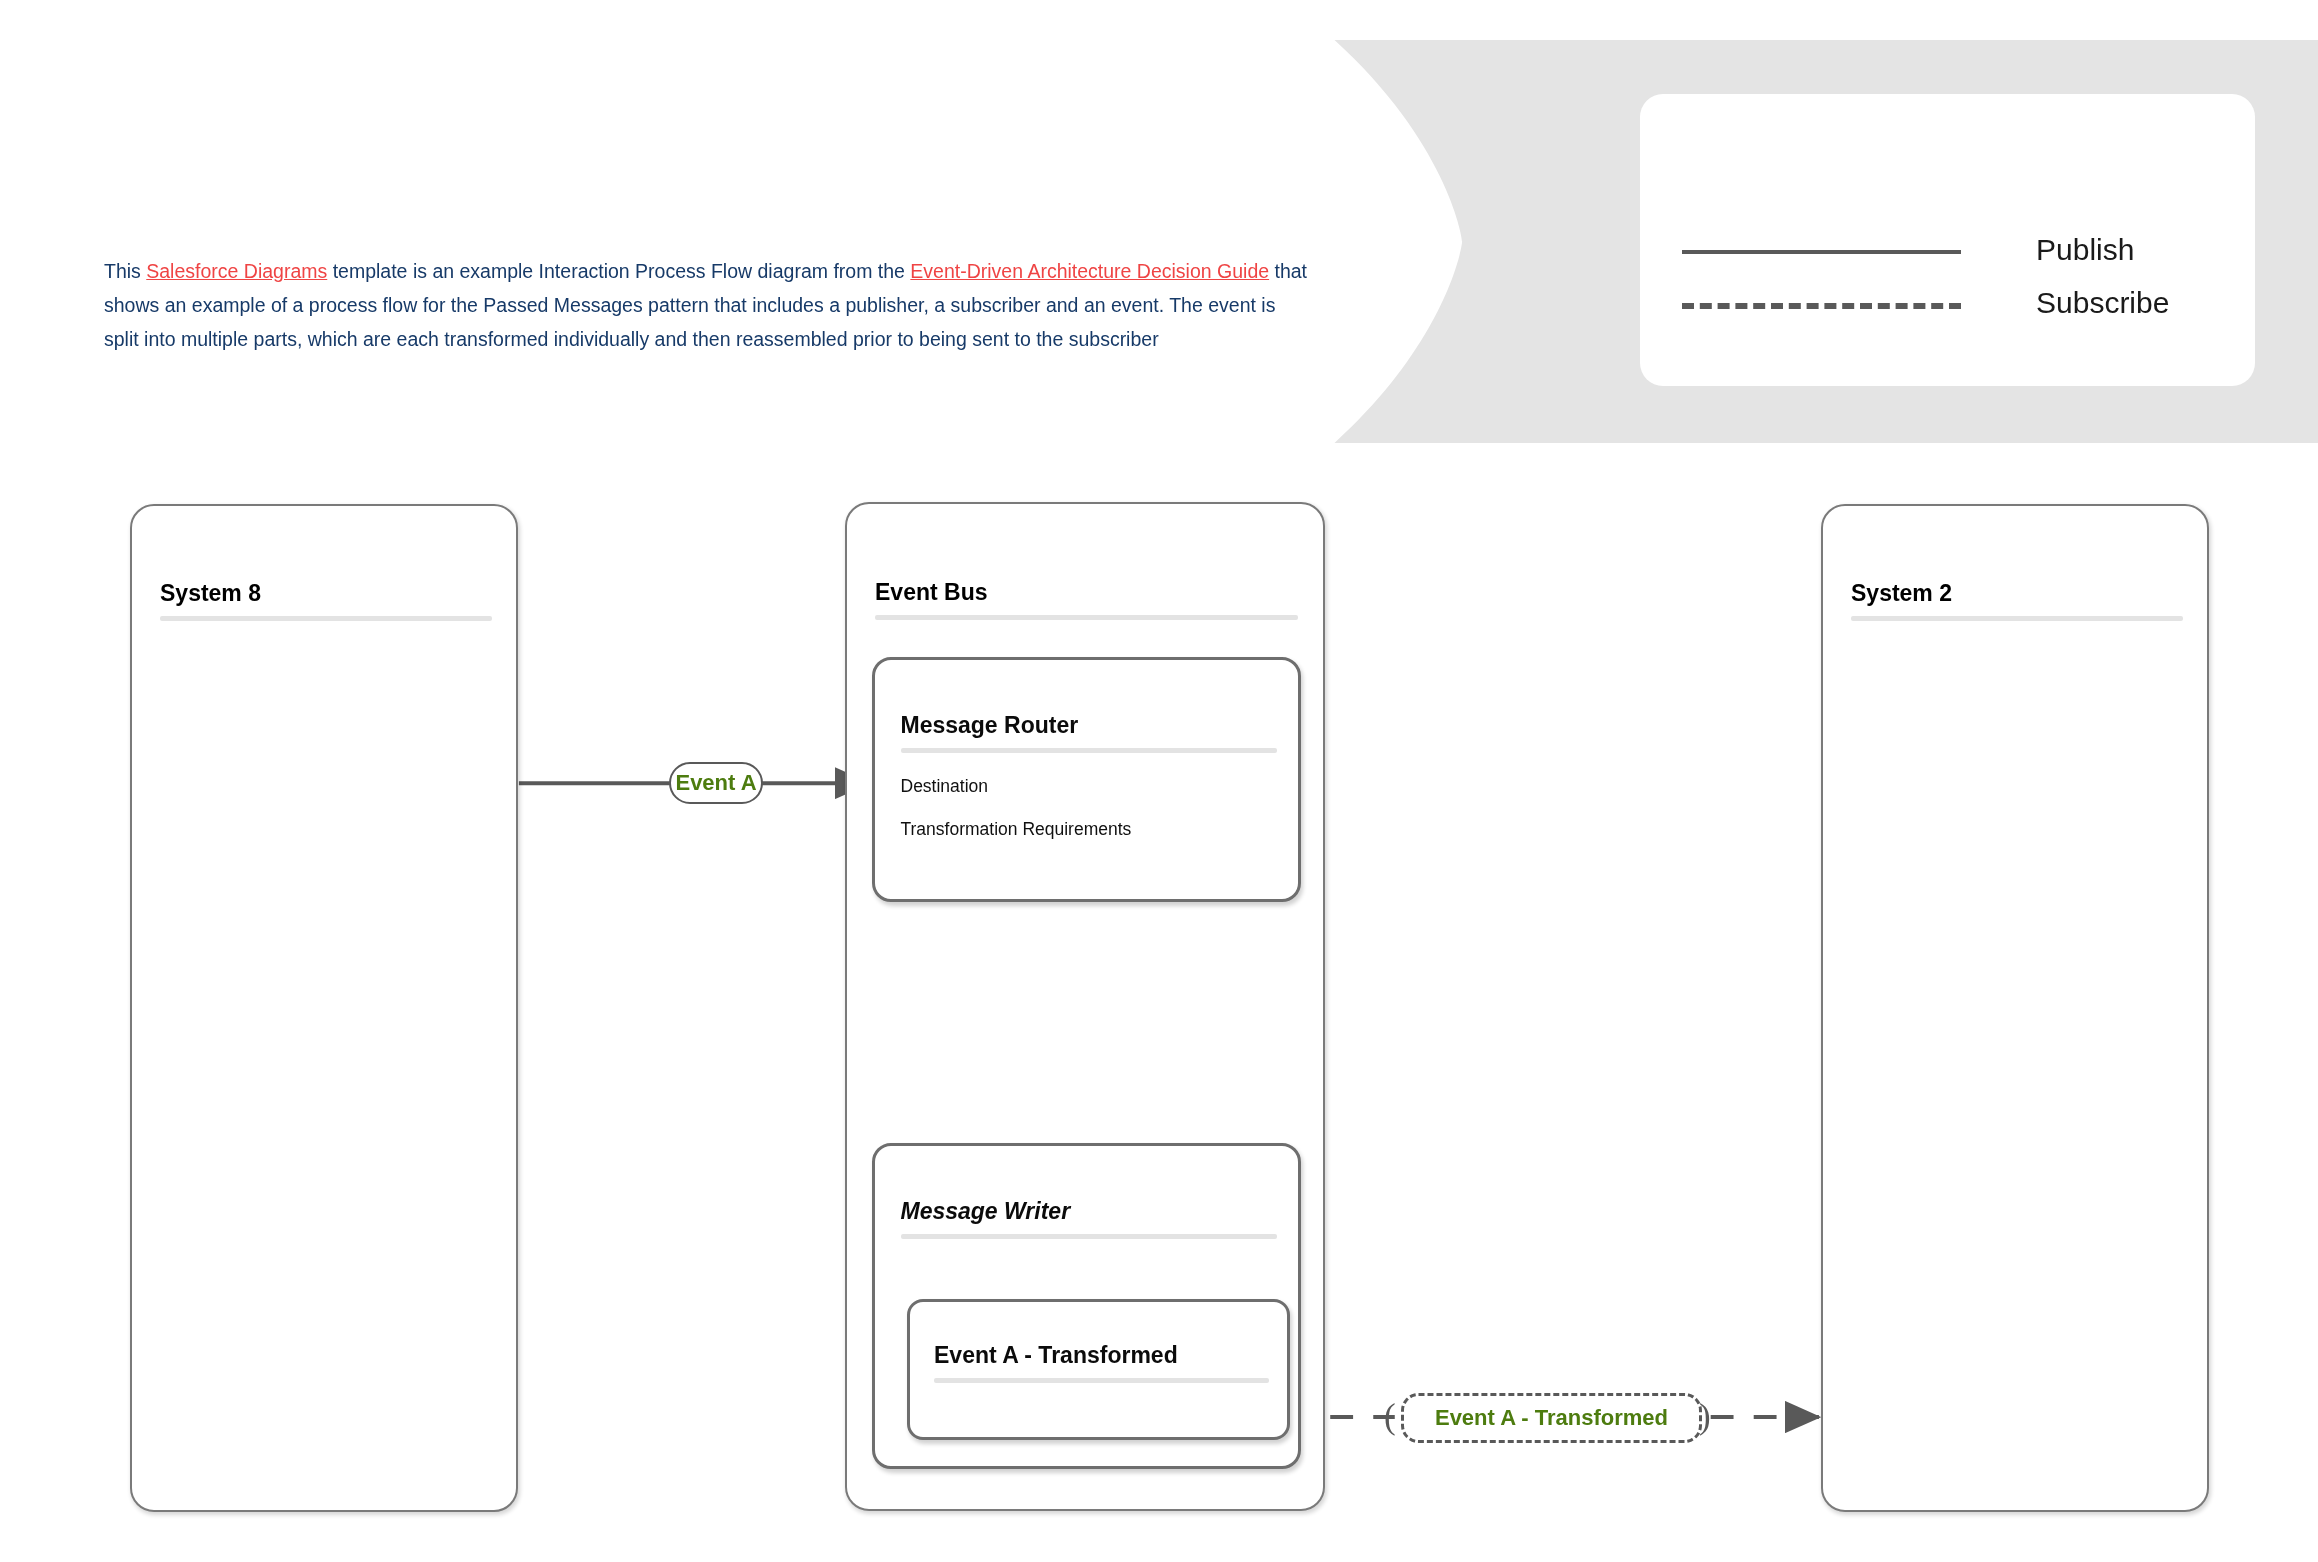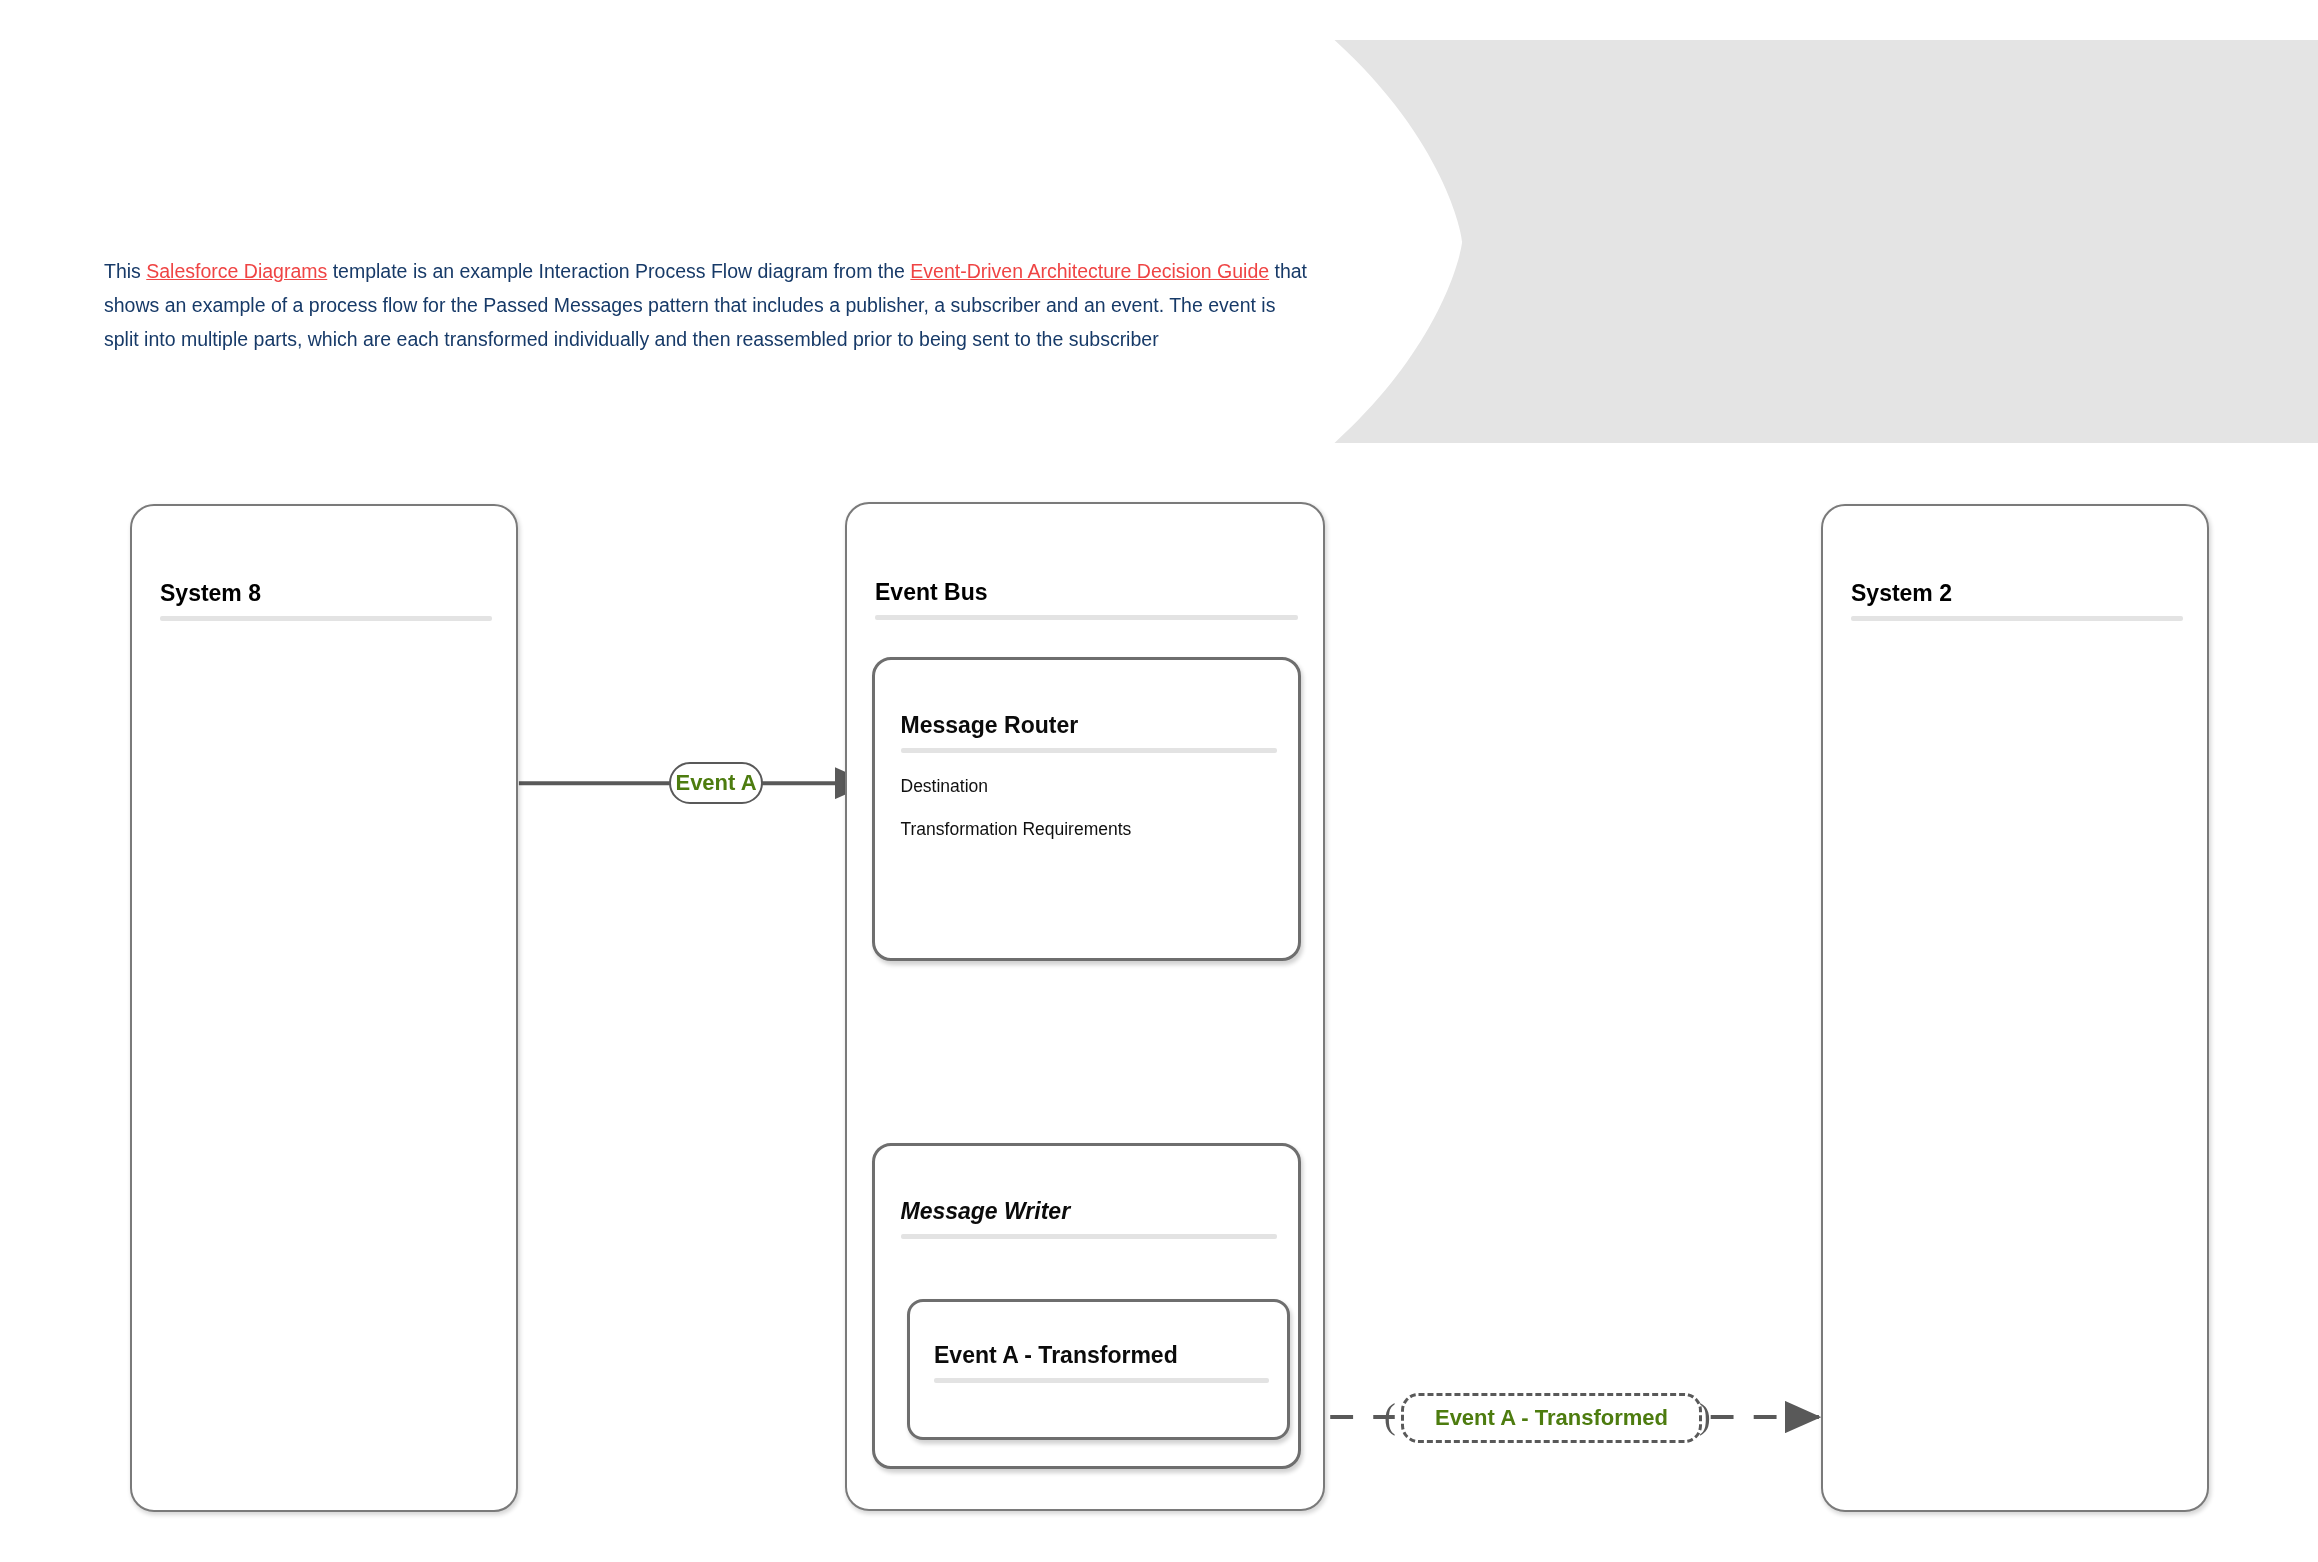--- a/index.html
+++ b/index.html
@@ -103,20 +103,34 @@
 </style>
 </head>
 <body>
 
 <div class="stage">
 
   <svg class="banner-svg" viewBox="0 0 1520 600">
     <path d="M 1520 0 L 55 0 C 220 150 245 290 245 300 C 245 310 220 450 55 600 L 1520 600 Z" fill="#e4e4e4"></path>
   </svg>
 
+  <div class="legend-card">
+    <div class="legend-row solid">
+      <div class="legend-swatch solid-sw">
+          <div class="ln"></div>
+        </div>
+      <div class="legend-label">Publish</div>
+    </div>
+    <div class="legend-row dashed">
+      <div class="legend-swatch dashed-sw">
+          <div class="ln"></div>
+        </div>
+      <div class="legend-label">Subscribe</div>
+    </div>
+  </div>
 
 
   <div class="page-desc">
     <span>This </span><a href="#">Salesforce Diagrams</a><span> template is an example Interaction Process Flow diagram from the </span><a href="#">Event-Driven Architecture Decision Guide</a><span> that shows an example of a process flow for the Passed Messages pattern that includes a publisher, a subscriber and an event.  The event is split into multiple parts, which are each transformed individually and then reassembled prior to being sent to the subscriber</span>
   </div>
 
   <svg class="conn-svg" viewBox="0 0 3450 2325">
     <defs>
       <marker id="arrowhead" markerWidth="9" markerHeight="8" refX="8.4" refY="4" orient="auto" markerUnits="strokeWidth">
         <path d="M0,0 L9,4 L0,8 z" fill="#595959"></path>
@@ -138,21 +152,21 @@
   <div class="col" style="left:845px;top:502px;width:480px;height:1009px;">
     <div class="col-title" style="left:28px;top:75px;">Event Bus</div>
     <div class="col-rule" style="left:28px;top:111px;width:423px;"></div>
   </div>
 
   <div class="col" style="left:1821px;top:504px;width:388px;height:1008px;">
     <div class="col-title" style="left:28px;top:74px;">System 2</div>
     <div class="col-rule" style="left:28px;top:110px;width:332px;"></div>
   </div>
 
-  <div class="card" style="left:872px;top:657px;width:429px;height:304px;">
+  <div class="card" style="left:872px;top:657px;width:429px;height:245px;">
     <div class="card-title" style="left:25.5px;top:52px;">Message Router</div>
     <div class="card-rule" style="left:25.5px;top:88px;width:376px;"></div>
     <div class="card-line" style="left:25.5px;top:116px;">Destination</div>
     <div class="card-line" style="left:25.5px;top:159px;">Transformation Requirements</div>
   </div>
 
 
   <div class="card" style="left:872px;top:1143px;width:429px;height:326px;">
     <div class="card-title" style="left:25.5px;top:52px;font-style:italic;">Message Writer</div>
     <div class="card-rule" style="left:25.5px;top:88px;width:376px;"></div>

